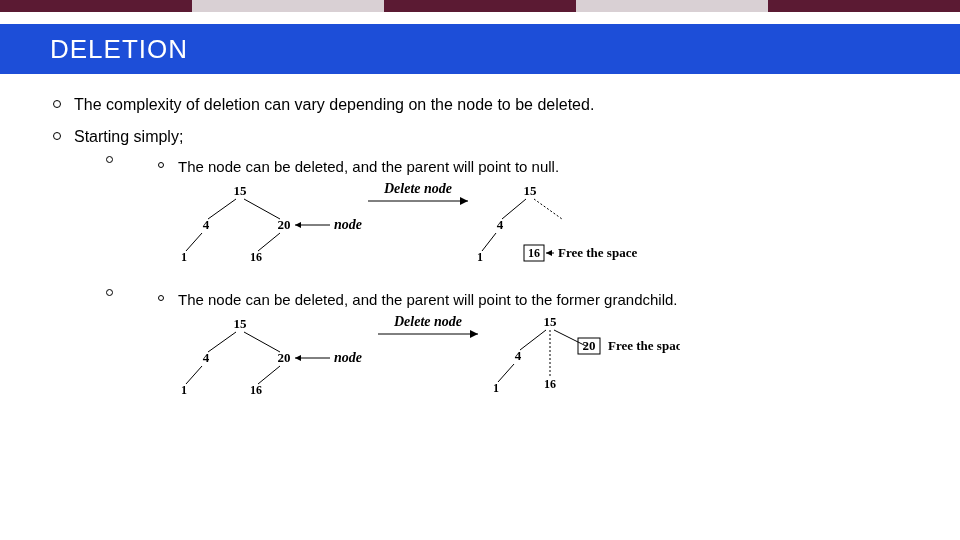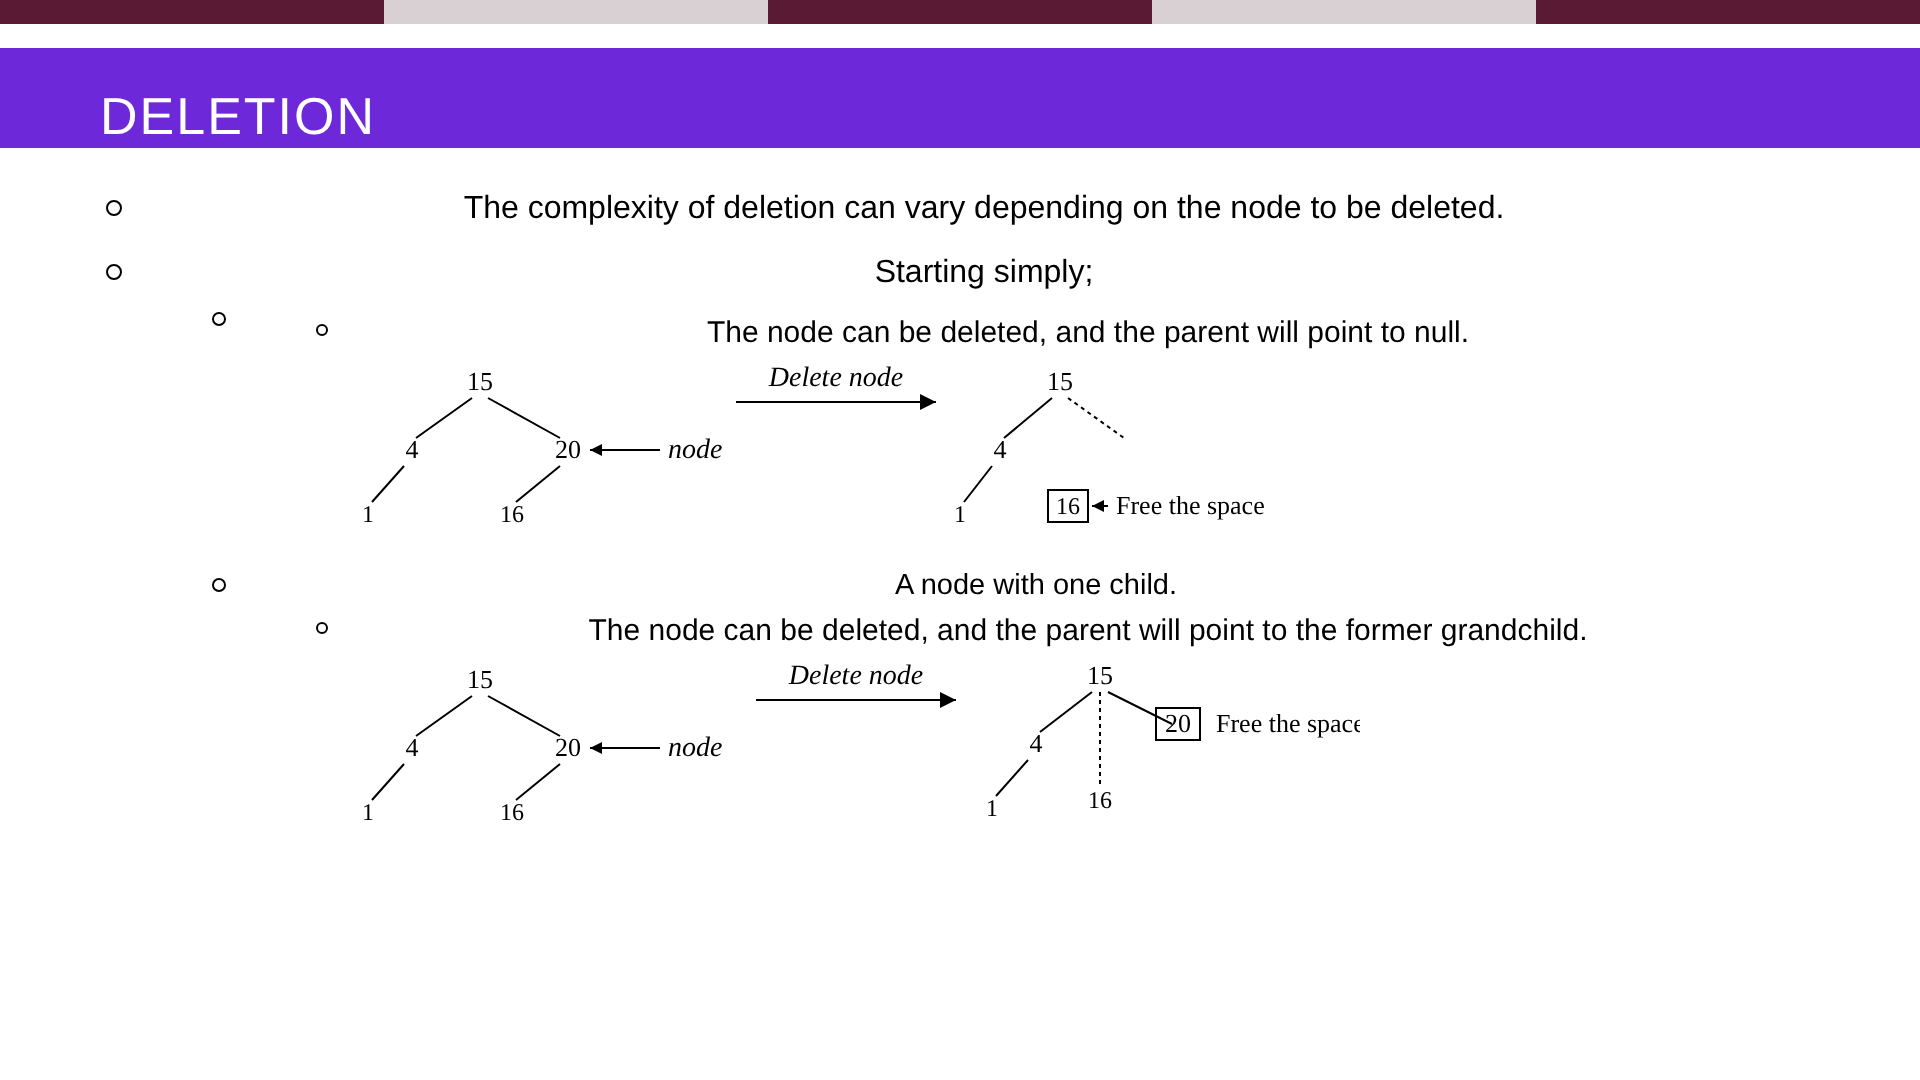--- a/index.html
+++ b/index.html
@@ -19,23 +19,23 @@
   }
   .seg { flex: 1; }
   .seg.dark { background: #5b1a33; }
   .seg.light { background: #d9d0d4; }
   .title-bar {
     margin-top: 12px;
     height: 50px;
     
     margin-left: 0;
     margin-right: 0;
-    background: #6d28d9;
-    display: flex;
-    align-items: flex-end;
+    background: #1d4ed8;
+    display: flex;
+    align-items: center;
     padding-left: 50px;
   }
   .title-bar h1 {
     color: #fff;
     font-weight: 400;
     font-size: 26px;
     letter-spacing: 1px;
   }
   .content {
     padding: 22px 50px 0 50px;
@@ -53,29 +53,30 @@
     justify-content: center;
     padding-top: 4px;
   }
   .bul .mark .circ {
     width: 8px; height: 8px; border: 1.5px solid #000; border-radius: 50%;
     display: block;
   }
   .bul .mark.small .circ { width: 7px; height: 7px; border-width: 1.2px; }
   .bul .mark.tiny .circ { width: 6px; height: 6px; border-width: 1px; }
   .bul > .txt { flex: 1; padding-left: 10px; }
-  .l1 > .bul > .txt { font-size: 16px; font-weight: 400; text-align: center; }
+  .l1 > .bul > .txt { font-size: 16px; font-weight: 400; }
   .l2 { padding-left: 28px; margin-top: 6px; }
   .l2 > .bul > .txt { font-size: 14.5px; font-weight: 400; }
   .l3 { padding-left: 28px; margin-top: 6px; }
   .l3 > .bul > .txt { font-size: 15px; font-weight: 400; }
   .l1 > .bul { margin-bottom: 14px; }
 
   .diagram {
     margin: 8px 0 14px 54px;
+    font-weight: bold;
   }
   svg { display: block; }
   .dlabel { font-family: 'Times New Roman', Georgia, serif; font-style: italic; font-size: 14px; }
   .nnum { font-family: 'Times New Roman', Georgia, serif; font-size: 13px; }
   .nnum.sm { font-size: 12px; }
   .boxtxt { font-family: 'Times New Roman', Georgia, serif; font-size: 13px; }
 </style>
 </head>
 <body>
 
@@ -164,21 +165,20 @@
                 </svg>
               </div>
             </span>
           </li>
 
           <li class="bul">
             <span class="mark small">
                 <span class="circ"></span>
               </span>
             <span class="txt">
-              <span>A node with one child.</span>
               <ul class="l3">
                 <li class="bul">
                   <span class="mark tiny">
                       <span class="circ"></span>
                     </span>
                   <span class="txt">The node can be deleted, and the parent will point to the former grandchild.</span>
                 </li>
               </ul>
 
               

